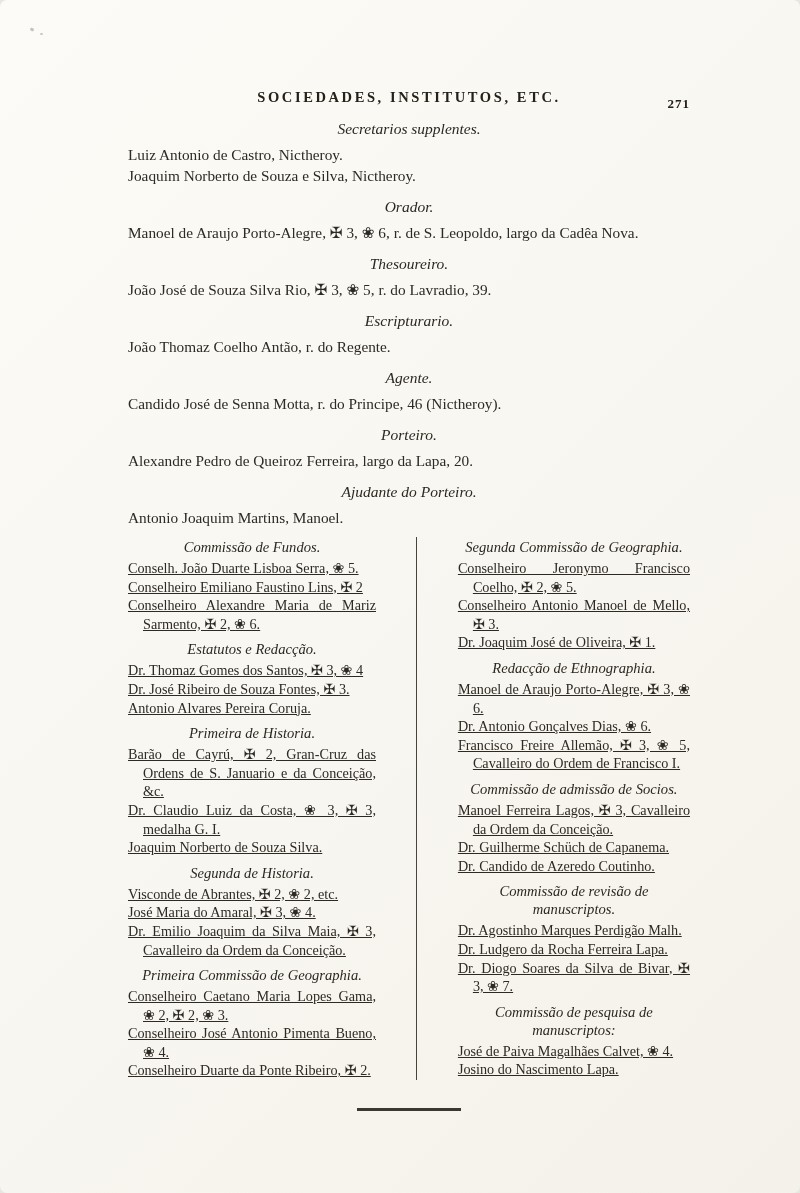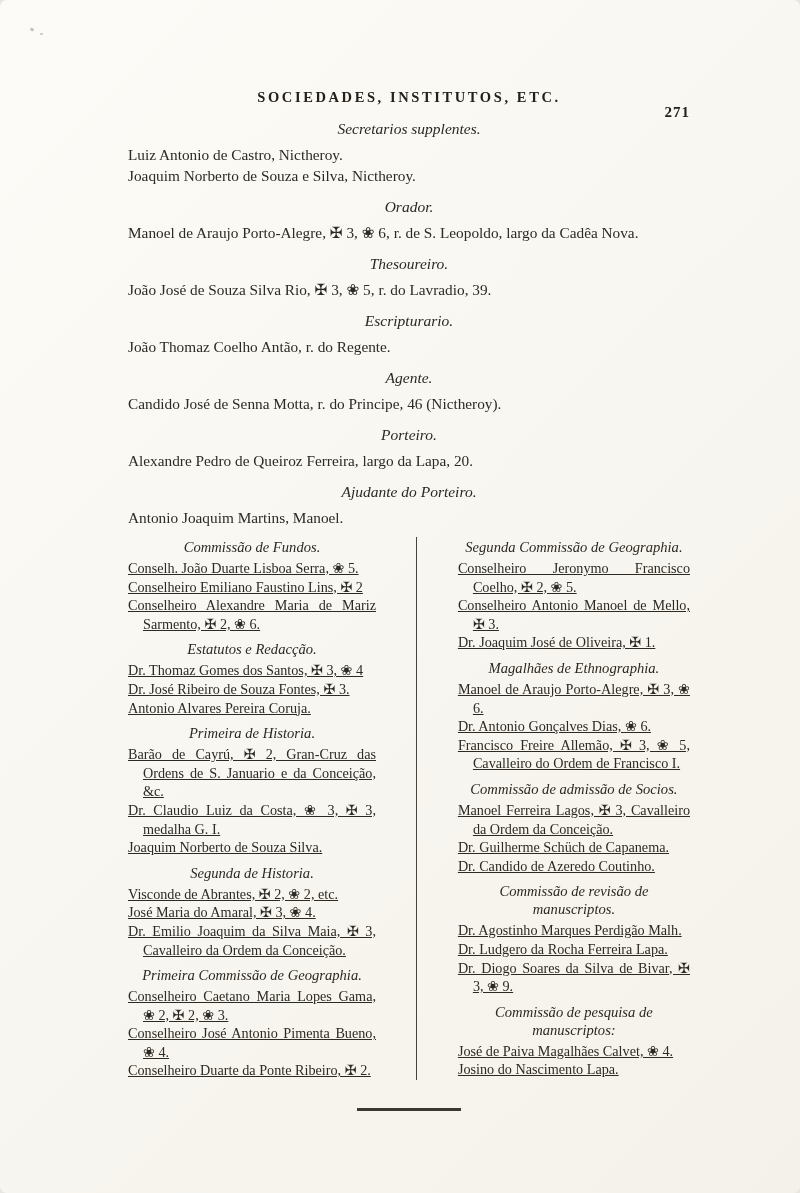--- a/index.html
+++ b/index.html
@@ -26,23 +26,23 @@
   
   .page-header { position: relative; text-align: center; height: 20px; }
   .header-title {
     font-weight: bold;
     font-size: 14.5px;
     letter-spacing: 2.6px;
     color: #252119;
   }
   .page-number {
     position: absolute;
-    right: 0; top: 16px;
+    right: 0; top: 8px;
     font-weight: bold;
-    font-size: 15px;
+    font-size: 13px;
     letter-spacing: 1px;
     color: #252119;
   }
   
   .sec-heading {
     text-align: center;
     font-style: italic;
     font-weight: normal;
     font-size: 15.5px;
     line-height: 20px;
@@ -185,38 +185,38 @@
       <div class="col col-right">
 
         <section>
           <h3 class="sec-heading">Segunda Commissão de Geographia.</h3>
           <p class="entry">Conselheiro Jeronymo Francisco Coelho, ✠ 2, ❀ 5.</p>
           <p class="entry">Conselheiro Antonio Manoel de Mello, ✠ 3.</p>
           <p class="entry">Dr. Joaquim José de Oliveira, ✠ 1.</p>
         </section>
 
         <section>
-          <h3 class="sec-heading">Magalhães de Ethnographia.</h3>
+          <h3 class="sec-heading">Redacção de Ethnographia.</h3>
           <p class="entry">Manoel de Araujo Porto-Alegre, ✠ 3, ❀ 6.</p>
           <p class="entry">Dr. Antonio Gonçalves Dias, ❀ 6.</p>
           <p class="entry">Francisco Freire Allemão, ✠ 3, ❀ 5, Cavalleiro do Ordem de Francisco I.</p>
         </section>
 
         <section>
           <h3 class="sec-heading">Commissão de admissão de Socios.</h3>
           <p class="entry">Manoel Ferreira Lagos, ✠ 3, Cavalleiro da Ordem da Conceição.</p>
           <p class="entry">Dr. Guilherme Schüch de Capanema.</p>
           <p class="entry">Dr. Candido de Azeredo Coutinho.</p>
         </section>
 
         <section>
           <h3 class="sec-heading">Commissão de revisão de manuscriptos.</h3>
           <p class="entry">Dr. Agostinho Marques Perdigão Malh.</p>
           <p class="entry">Dr. Ludgero da Rocha Ferreira Lapa.</p>
-          <p class="entry">Dr. Diogo Soares da Silva de Bivar, ✠ 3, ❀ 9.</p>
+          <p class="entry">Dr. Diogo Soares da Silva de Bivar, ✠ 3, ❀ 7.</p>
         </section>
 
         <section>
           <h3 class="sec-heading">Commissão de pesquisa de manuscriptos:</h3>
           <p class="entry">José de Paiva Magalhães Calvet, ❀ 4.</p>
           <p class="entry">Josino do Nascimento Lapa.</p>
         </section>
 
       </div>
     </div>

